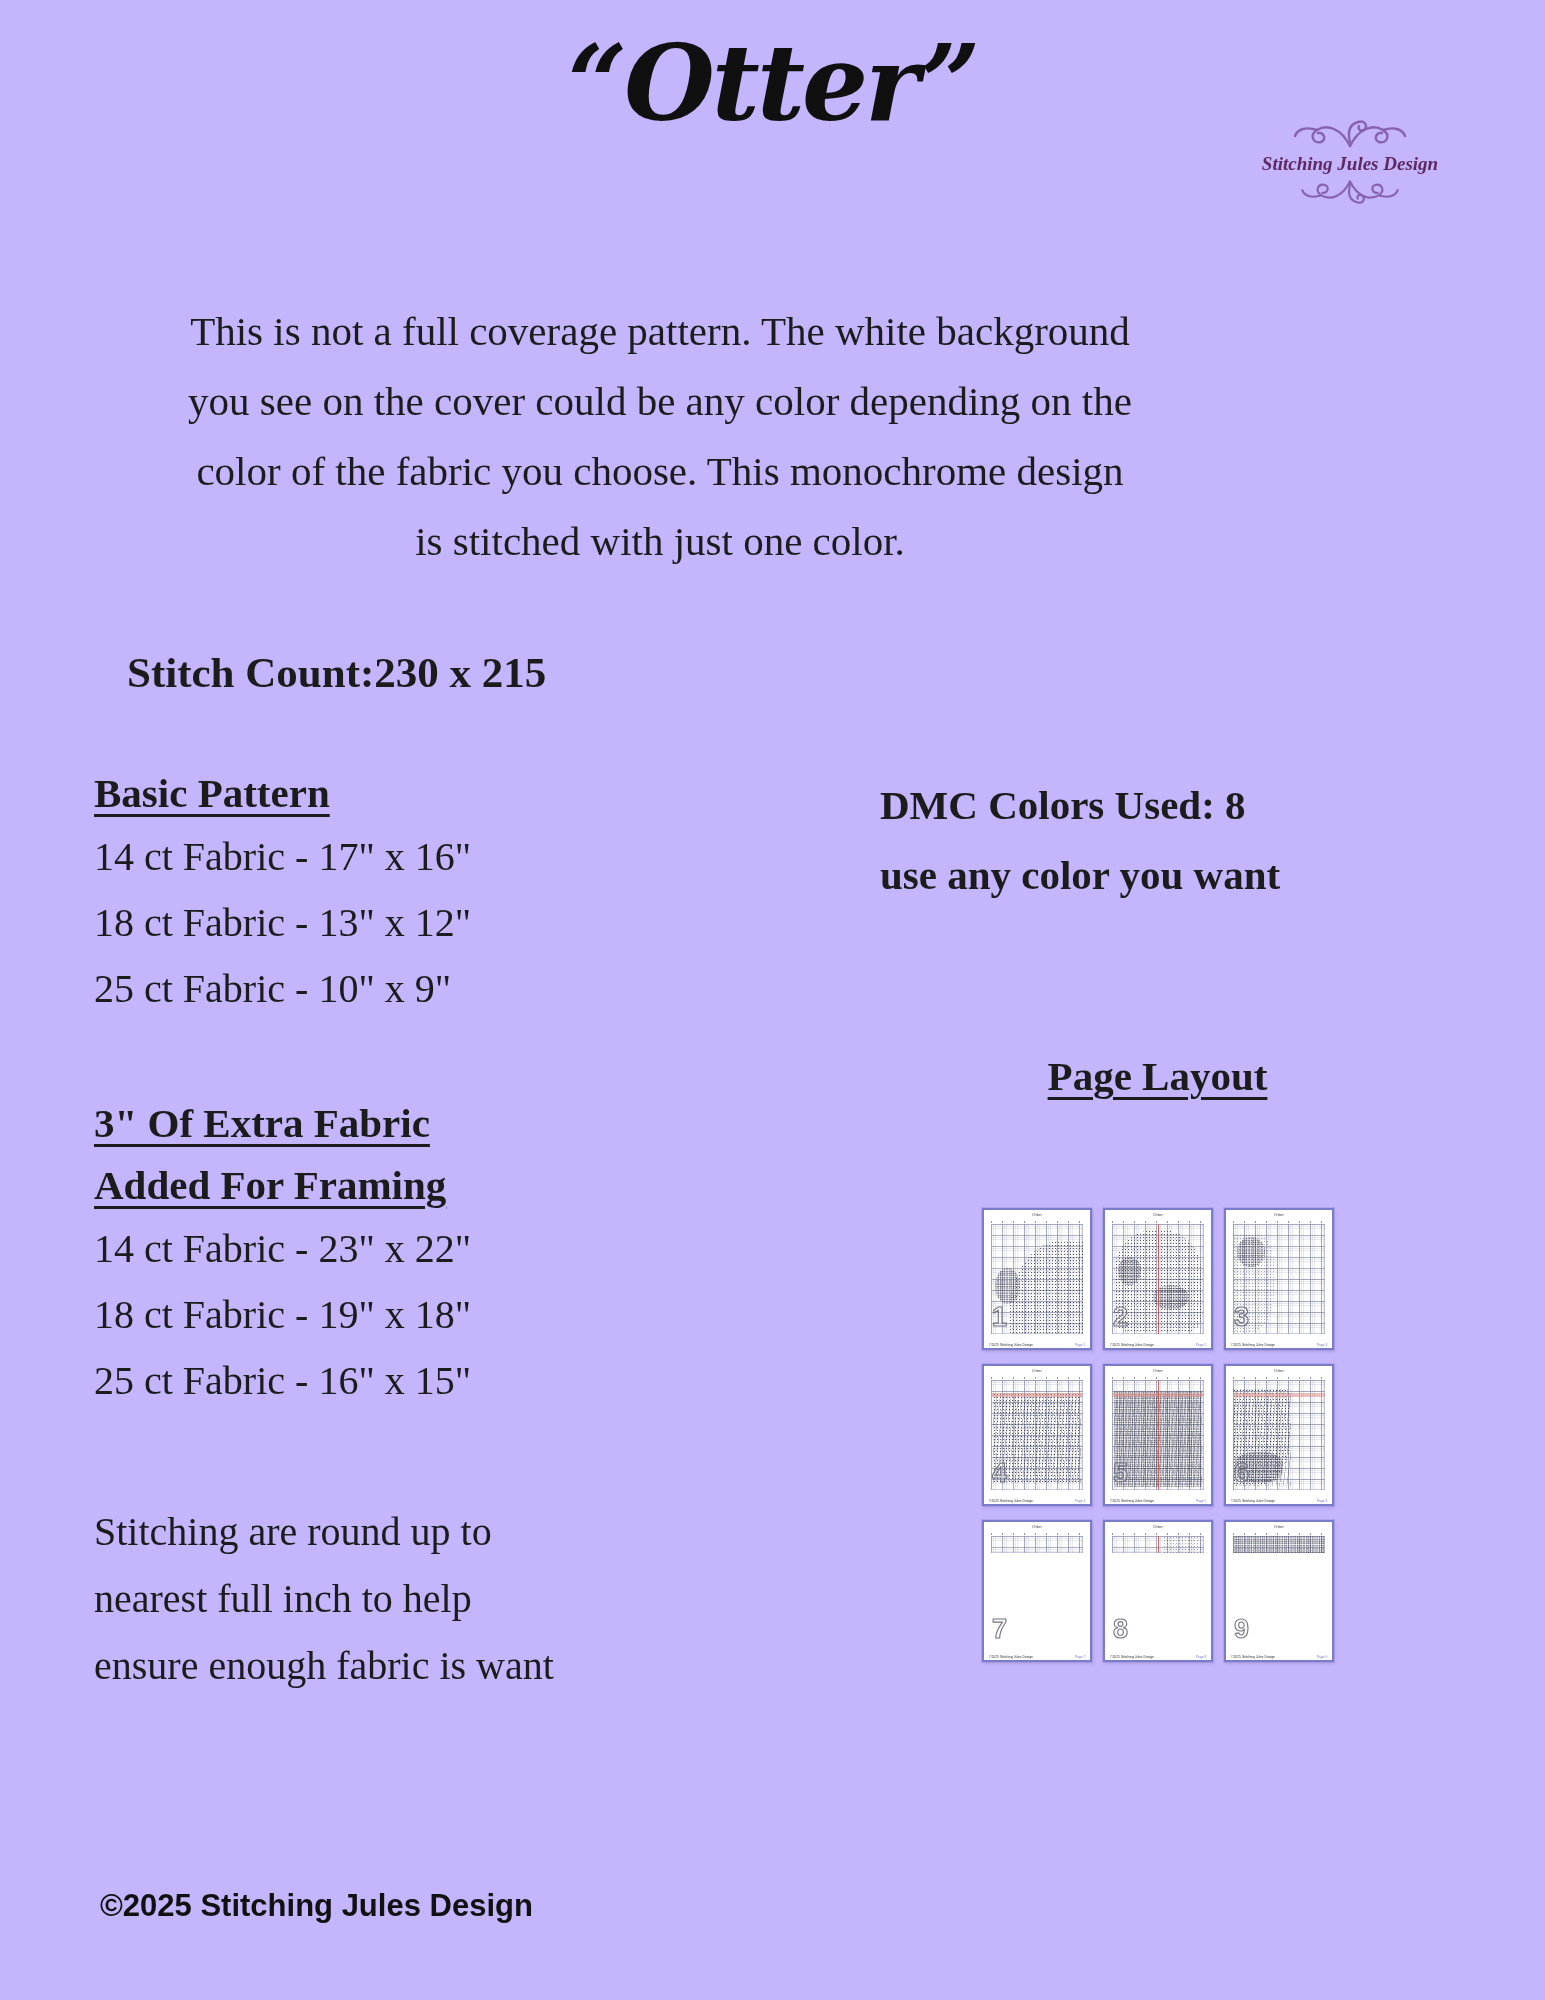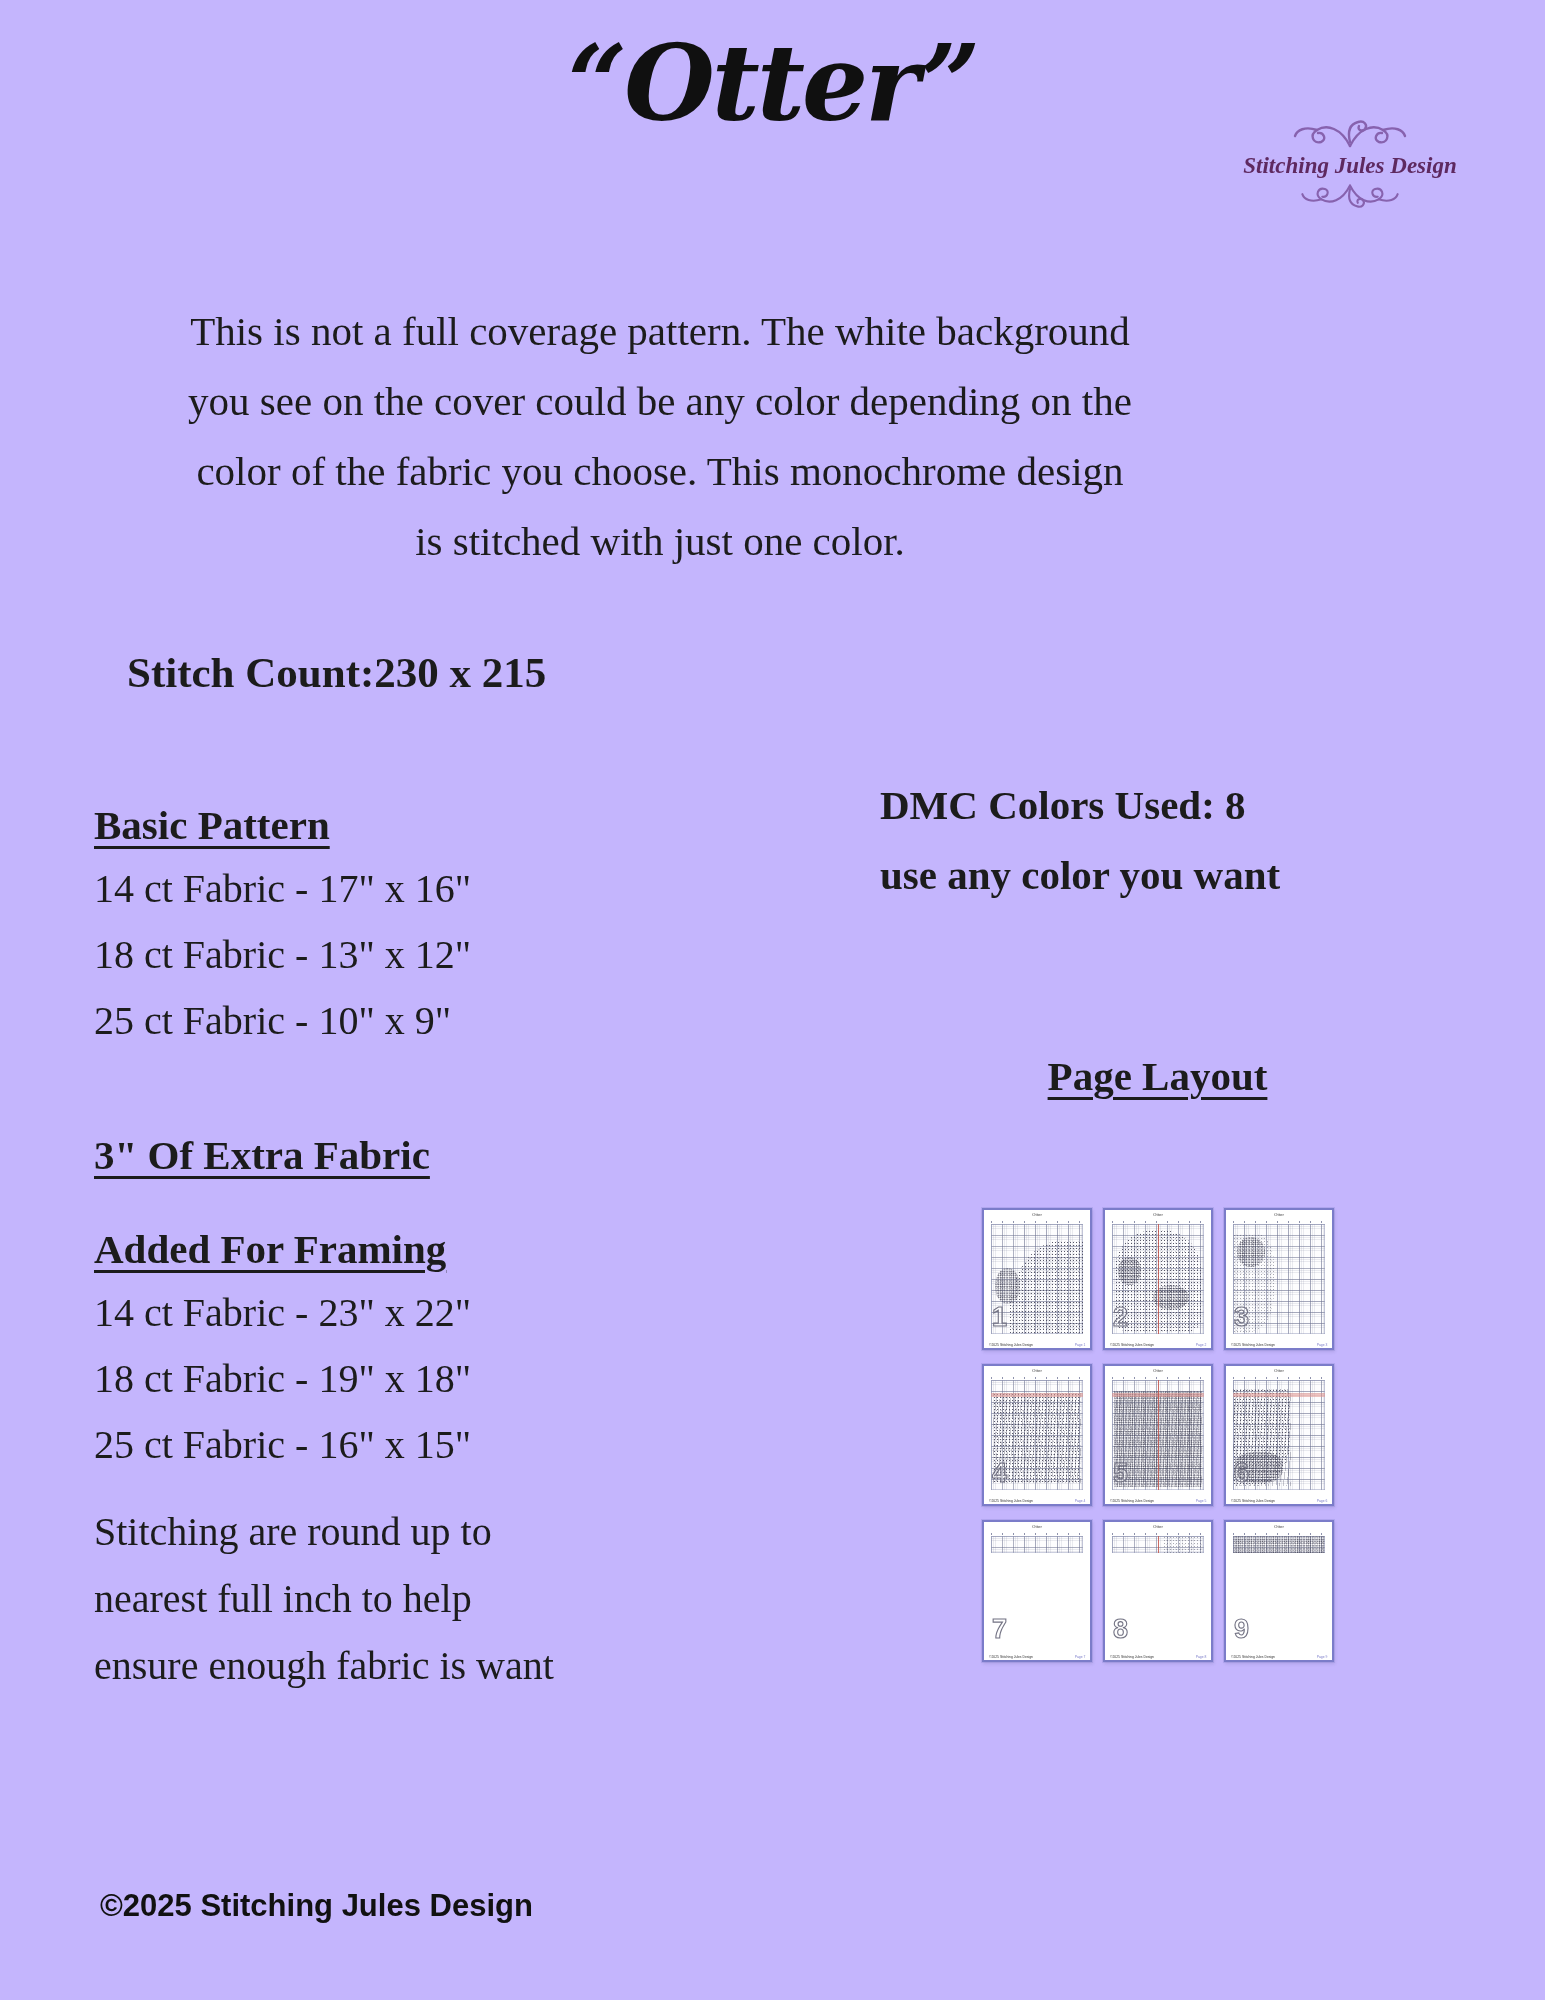--- a/index.html
+++ b/index.html
@@ -8,34 +8,34 @@
 
   
   .title{position:absolute;left:0;width:1545px;top:22px;text-align:center;
          font-style:italic;font-weight:700;font-size:104px;letter-spacing:-3px;
          font-family:"DejaVu Serif",serif;color:#101010;white-space:nowrap;}
 
   
   .logo{position:absolute;left:1240px;top:118px;width:220px;text-align:center;}
   .logo svg{display:block;margin:0 auto;}
   .logo-text{font-family:"Liberation Serif",serif;font-style:italic;font-weight:700;
-             font-size:23px;color:#5e2960;white-space:nowrap;margin:1px 0;}
+             font-size:19px;color:#5e2960;white-space:nowrap;margin:1px 0;}
   .fl-b{transform:scaleY(-1);}
 
   
   .intro{position:absolute;left:0;top:296px;width:1224px;text-align:center;
          font-size:41px;line-height:70px;padding-left:48px;}
   .iline{white-space:nowrap;}
 
   
   .stitch{position:absolute;left:127px;top:648px;font-size:43px;font-weight:700;white-space:nowrap;}
   .sc-val{margin-left:0;}
 
   
-  .h{font-weight:700;font-size:41px;line-height:62px;white-space:nowrap;margin-top:32px;}
+  .h{font-weight:700;font-size:41px;line-height:62px;white-space:nowrap;}
   .u{text-decoration:underline;text-decoration-thickness:3px;text-underline-offset:7px;}
   .row{font-size:40px;line-height:66px;white-space:nowrap;}
   .basic{position:absolute;left:94px;top:762px;}
   .basic .row:first-of-type{margin-top:16px;}
 
   .dmc{position:absolute;left:880px;top:770px;}
   .dmc .brow{font-weight:700;font-size:41px;line-height:70px;white-space:nowrap;}
 
   .pl-head{position:absolute;left:982px;top:1052px;width:351px;text-align:center;
            font-weight:700;font-size:41px;white-space:nowrap;}

